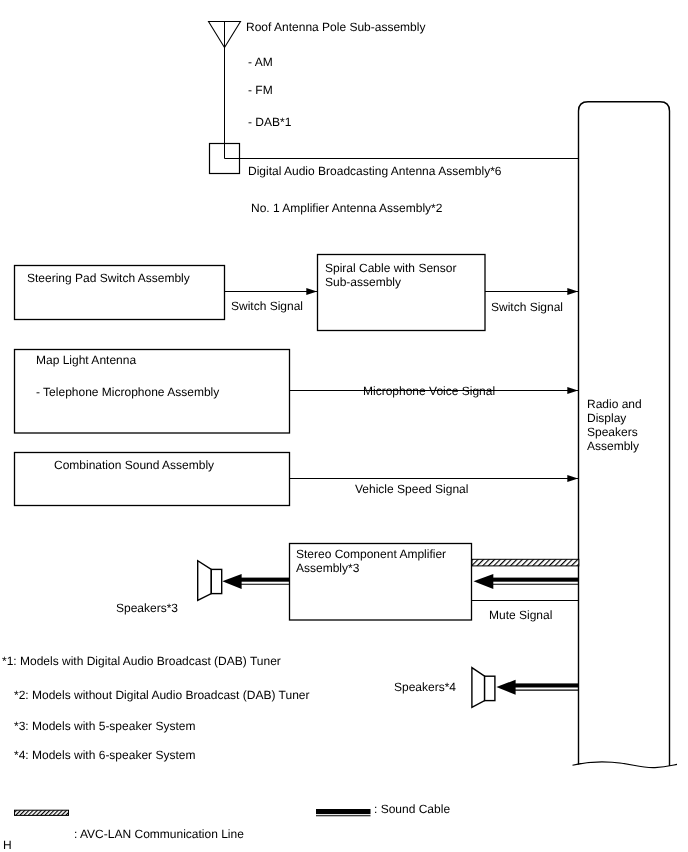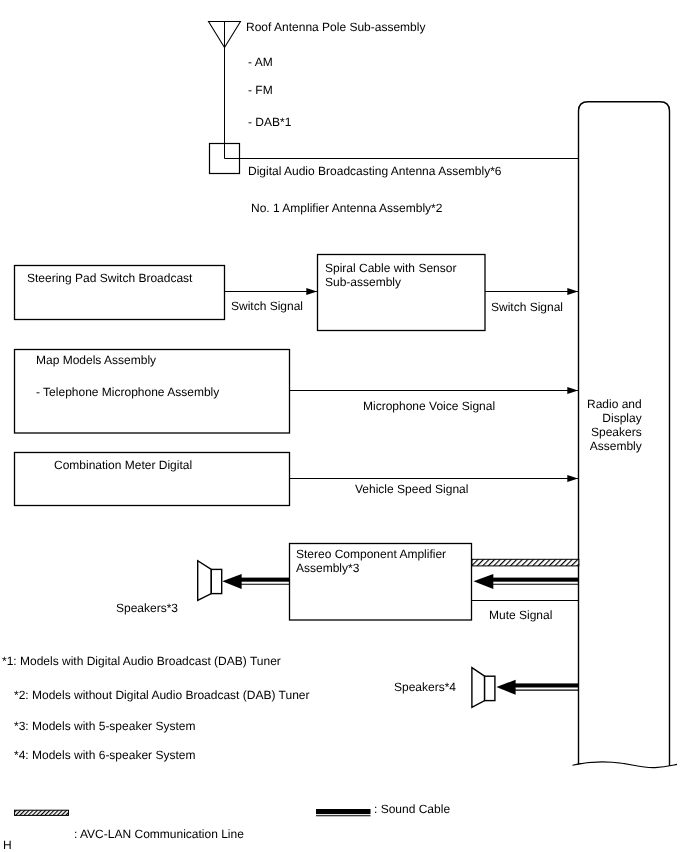--- a/index.html
+++ b/index.html
@@ -1,18 +1,18 @@
 <!DOCTYPE html>
 <html><head>
 <meta charset="utf-8">
 <style>
   html,body{margin:0;padding:0;background:#fff;}
   body{width:688px;height:852px;position:relative;overflow:hidden;-webkit-font-smoothing:antialiased;text-rendering:geometricPrecision;
        font-family:"Liberation Sans",sans-serif;font-size:12px;color:#000;}
-  .t{position:absolute;white-space:nowrap;line-height:14px;will-change:transform;text-align:right;}
+  .t{position:absolute;white-space:nowrap;line-height:14px;will-change:transform;}
   svg{position:absolute;left:0;top:0;overflow:visible;}
 </style>
 </head>
 <body>
 
 <div id="stage">
 
 <svg width="688" height="852">
   <defs>
     <pattern id="hatch" width="3.92" height="8" patternUnits="userSpaceOnUse" patternTransform="rotate(45)">
@@ -93,36 +93,36 @@
   </g>
 </svg>
 
 <div class="t" style="left:246px;top:20px">Roof Antenna Pole Sub-assembly</div>
 <div class="t" style="left:248px;top:54.5px">- AM</div>
 <div class="t" style="left:248px;top:82.5px">- FM</div>
 <div class="t" style="left:248px;top:114.5px">- DAB*1</div>
 <div class="t" style="left:248px;top:164px">Digital Audio Broadcasting Antenna Assembly*6</div>
 <div class="t" style="left:251px;top:201px">No. 1 Amplifier Antenna Assembly*2</div>
 
-<div class="t" style="left:27px;top:271px">Steering Pad Switch Broadcast</div>
+<div class="t" style="left:27px;top:271px">Steering Pad Switch Assembly</div>
 
 <div class="t" style="left:325px;top:261px">Spiral Cable with Sensor</div>
 <div class="t" style="left:325px;top:275px">Sub-assembly</div>
 
-<div class="t" style="left:36px;top:353px">Map Models Assembly</div>
+<div class="t" style="left:36px;top:353px">Map Light Antenna</div>
 <div class="t" style="left:36px;top:384.5px">- Telephone Microphone Assembly</div>
 
-<div class="t" style="left:54px;top:458px">Combination Meter Digital</div>
+<div class="t" style="left:54px;top:458px">Combination Sound Assembly</div>
 
 <div class="t" style="left:296px;top:547px">Stereo Component Amplifier</div>
 <div class="t" style="left:296px;top:561px">Assembly*3</div>
 
 <div class="t" style="left:231px;top:299px">Switch Signal</div>
 <div class="t" style="left:491px;top:300px">Switch Signal</div>
-<div class="t" style="left:363px;top:399px">Microphone Voice Signal</div>
+<div class="t" style="left:363px;top:384px">Microphone Voice Signal</div>
 <div class="t" style="left:354.5px;top:482px">Vehicle Speed Signal</div>
 <div class="t" style="left:488.5px;top:608px">Mute Signal</div>
 
 <div class="t" style="left:116px;top:601px">Speakers*3</div>
 <div class="t" style="left:394px;top:680px">Speakers*4</div>
 
 <div class="t" style="left:587px;top:397.5px;line-height:13.9px;white-space:pre">Radio and
 Display
 Speakers
 Assembly</div>

